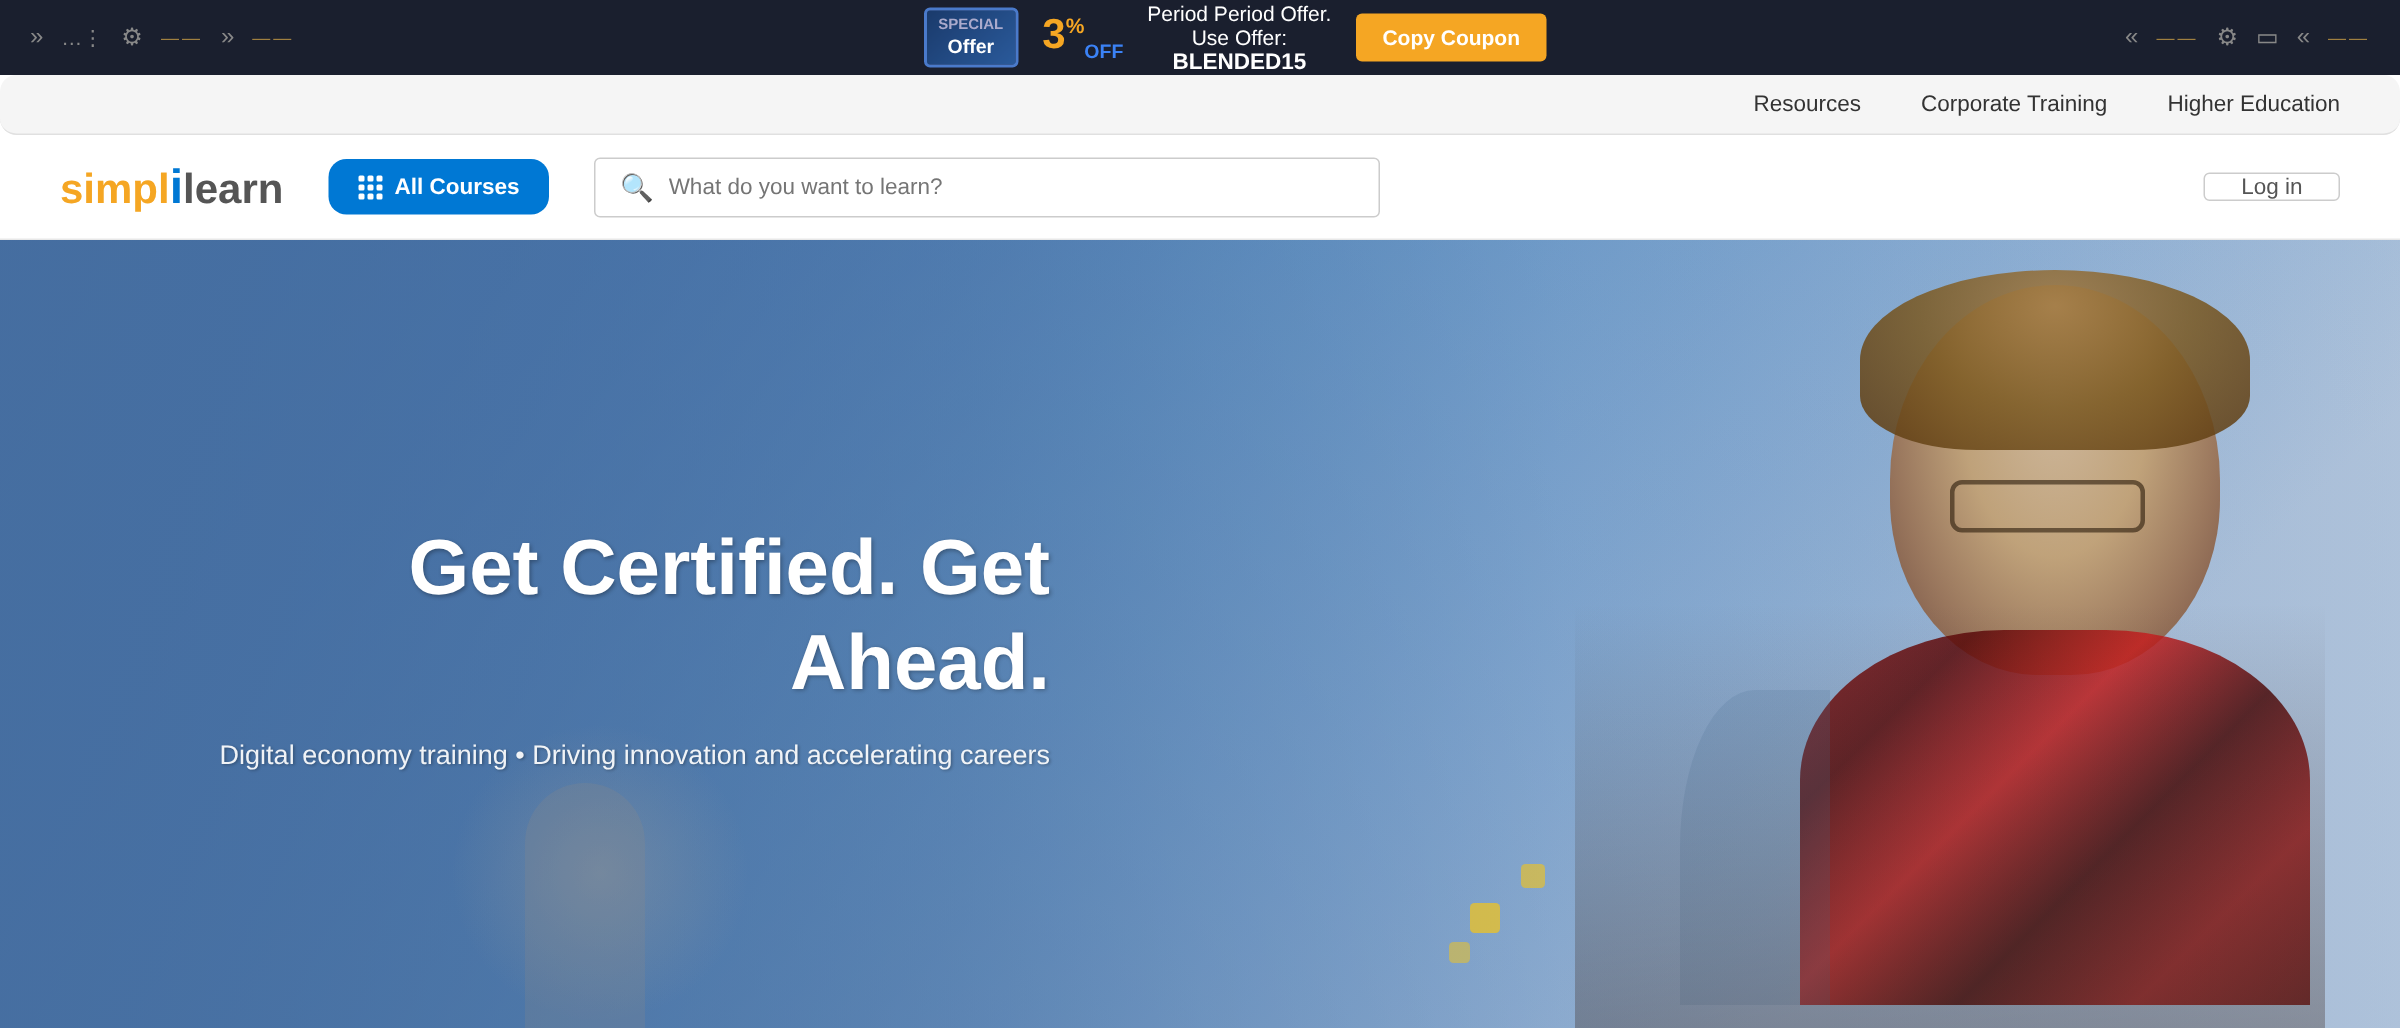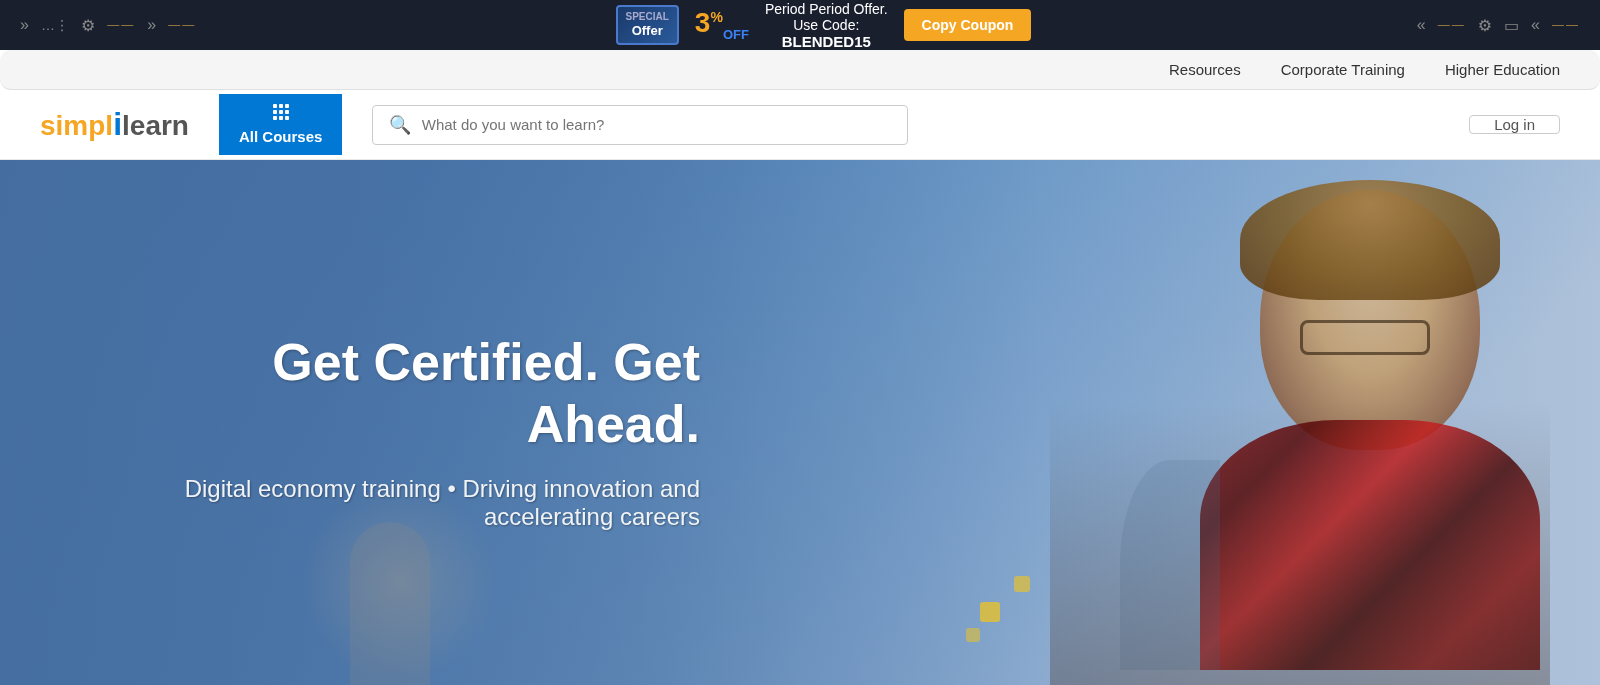--- a/index.html
+++ b/index.html
@@ -112,29 +112,28 @@
     }
     .logo-simpl { color: #f5a623; }
     .logo-i { color: #0078d4; font-size: 32px; }
     .logo-learn { color: #555; }
 
     .all-courses-btn {
       background-color: #0078d4;
       color: white;
       border: none;
       padding: 10px 20px;
-      border-radius: 0;
+      border-radius: 12px;
       font-size: 15px;
       font-weight: bold;
       cursor: pointer;
       display: flex;
       align-items: center;
       gap: 8px;
       white-space: nowrap;
-      flex-direction: column;
     }
     .grid-icon {
       display: grid;
       grid-template-columns: 1fr 1fr 1fr;
       gap: 2px;
       width: 16px;
       height: 16px;
     }
     .grid-icon span {
       background: white;
@@ -200,21 +199,21 @@
     .hero-title {
       color: white;
       font-size: 52px;
       font-weight: bold;
       line-height: 1.2;
       margin-bottom: 20px;
       text-shadow: 1px 1px 3px rgba(0,0,0,0.3);
     }
     .hero-subtitle {
       color: rgba(255,255,255,0.92);
-      font-size: 24px;
+      font-size: 18px;
       text-shadow: 1px 1px 2px rgba(0,0,0,0.3);
     }
     .nav-dots {
       color: #a08040;
       letter-spacing: 2px;
       font-size: 12px;
     }
   </style>
 </head>
 <body>
@@ -234,21 +233,21 @@
       <div class="special">SPECIAL</div>
       <div class="offer">Offer</div>
     </div>
 
     <div class="discount-badge">
       <span>3</span><sup>%</sup><sub style="font-size:13px; color:#3b82f6;">OFF</sub>
     </div>
 
     <div class="announcement-text">
       <div>Period Period Offer.</div>
-      <div>Use Code:</div>
+      <div>Use Offer:</div>
       <div class="promo-code">BLENDED15</div>
     </div>
 
     <button class="copy-coupon-btn">Copy Coupon</button>
   </div>
 
   <div class="announcement-bar-right">
     <span class="bar-icon">«</span>
     <span class="nav-dots">——</span>
     <span class="bar-icon">⚙</span>

